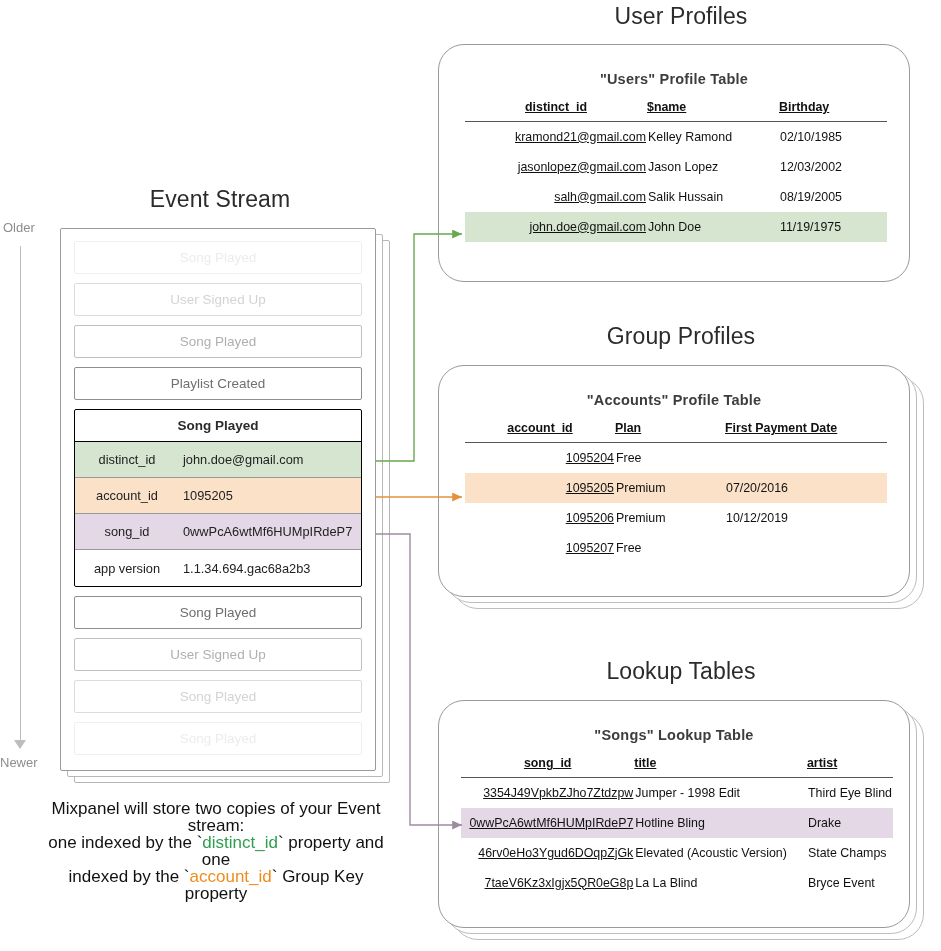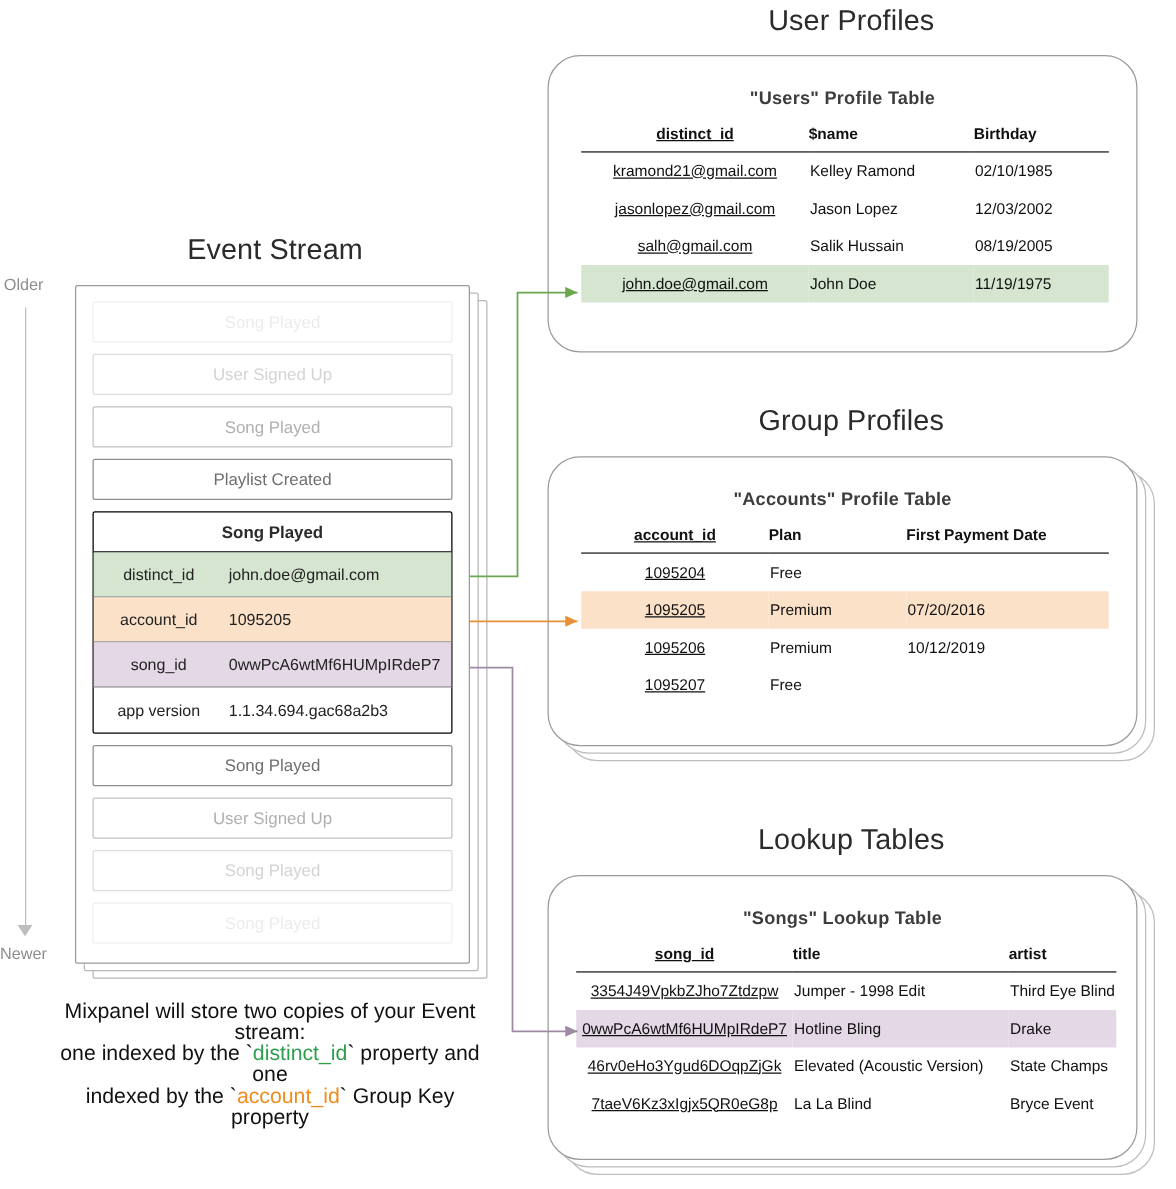--- a/index.html
+++ b/index.html
@@ -99,28 +99,28 @@
     position: absolute; left: 0; top: 0;
     border: 1.4px solid #9a9a9a; background: #fff; border-radius: 26px;
   }
   .panel-title {
     text-align: center; font-size: 14.5px; font-weight: bold; color: #3d3d3d;
     margin-top: 26px; letter-spacing: .2px;
   }
   table.ptab { width: 100%; border-collapse: collapse; margin-top: 13px; }
   table.ptab th {
     font-size: 12.4px; font-weight: bold; color: #111; padding: 0 0 7px 0;
-    text-align: left; white-space: nowrap;
+    text-align: left; white-space: nowrap; text-decoration: underline;
   }
   table.ptab th.key-col { text-align: center; text-decoration: underline; }
   table.ptab thead tr { border-bottom: 1.4px solid #555; }
   table.ptab td {
     font-size: 12.4px; color: #111; height: 30px; vertical-align: middle; white-space: nowrap;
   }
-  table.ptab td.key-cell { text-align: center; }
+  table.ptab td.key-cell { text-align: right; }
   table.ptab td.key-cell span { text-decoration: underline; }
   tr.hl-green  td { background: #d5e5d0; }
   tr.hl-orange td { background: #fbe1c8; }
   tr.hl-purple td { background: #e4d8e7; }
   .tab-pad { padding-left: 26px; padding-right: 22px; }
 
   
   #arrows { position: absolute; inset: 0; pointer-events: none; }
 </style>
 </head>

